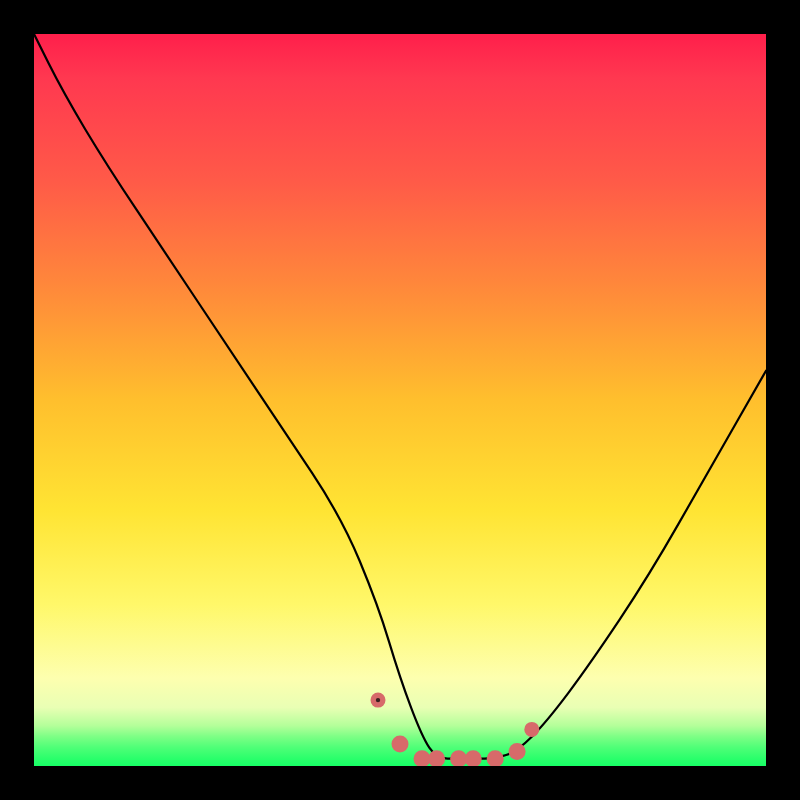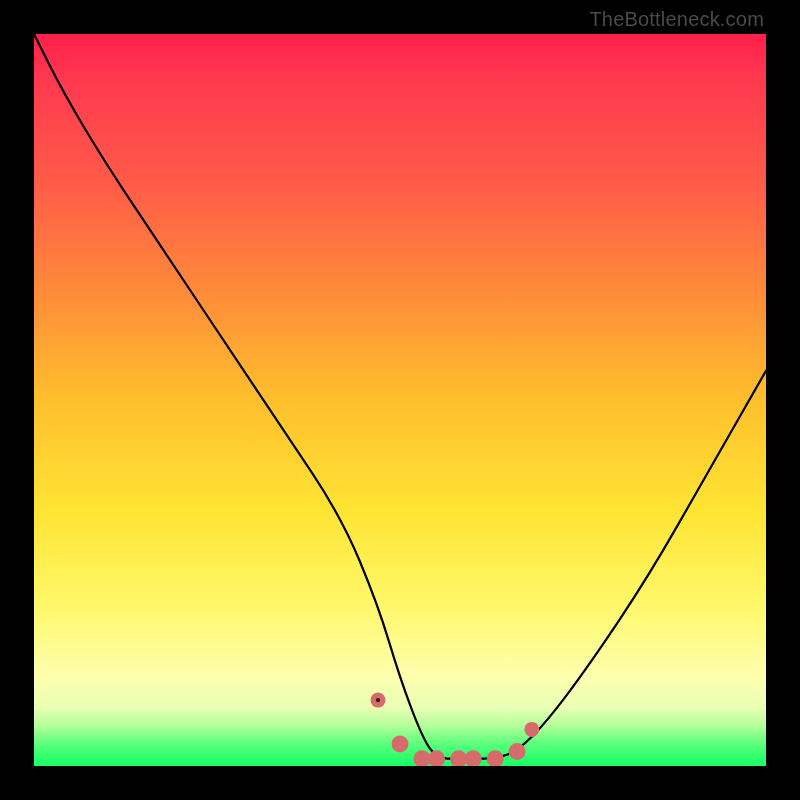--- a/index.html
+++ b/index.html
@@ -72,21 +72,20 @@
     font-size: 20px;
     font-weight: 500;
     letter-spacing: 0.2px;
   }
 </style>
 </head>
 <body>
 
 <div class="outer">
 
-  <div class="watermark">TheBottleneck.com</div>
 
   <div class="plot-area">
     <svg class="svg-overlay" viewBox="0 0 732 732" preserveAspectRatio="none">
       <path id="curve" class="curve-path" d="M 0.0 0.0 Q 0.0 0.0 14.6 29.3 Q 29.3 58.6 51.2 95.2 Q 73.2 131.8 102.5 175.7 Q 131.8 219.6 161.0 263.5 Q 190.3 307.4 219.6 351.4 Q 248.9 395.3 278.2 439.2 Q 307.4 483.1 325.7 527.0 Q 344.0 571.0 355.0 607.6 Q 366.0 644.2 377.0 673.4 Q 388.0 702.7 395.3 713.7 Q 402.6 724.7 413.6 724.7 Q 424.6 724.7 431.9 724.7 Q 439.2 724.7 450.2 724.7 Q 461.2 724.7 472.1 721.0 Q 483.1 717.4 497.8 702.7 Q 512.4 688.1 534.4 658.8 Q 556.3 629.5 585.6 585.6 Q 614.9 541.7 644.2 490.4 Q 673.4 439.2 702.7 388.0 T 732.0 336.7"></path>
       <g id="dots">
           <circle cx="344.0" cy="666.1" r="7.5" class="dot"></circle>
           <circle cx="366.0" cy="710.0" r="8.5" class="dot"></circle>
           <circle cx="388.0" cy="724.7" r="8.5" class="dot"></circle>
           <circle cx="402.6" cy="724.7" r="8.5" class="dot"></circle>
           <circle cx="424.6" cy="724.7" r="8.5" class="dot"></circle>

